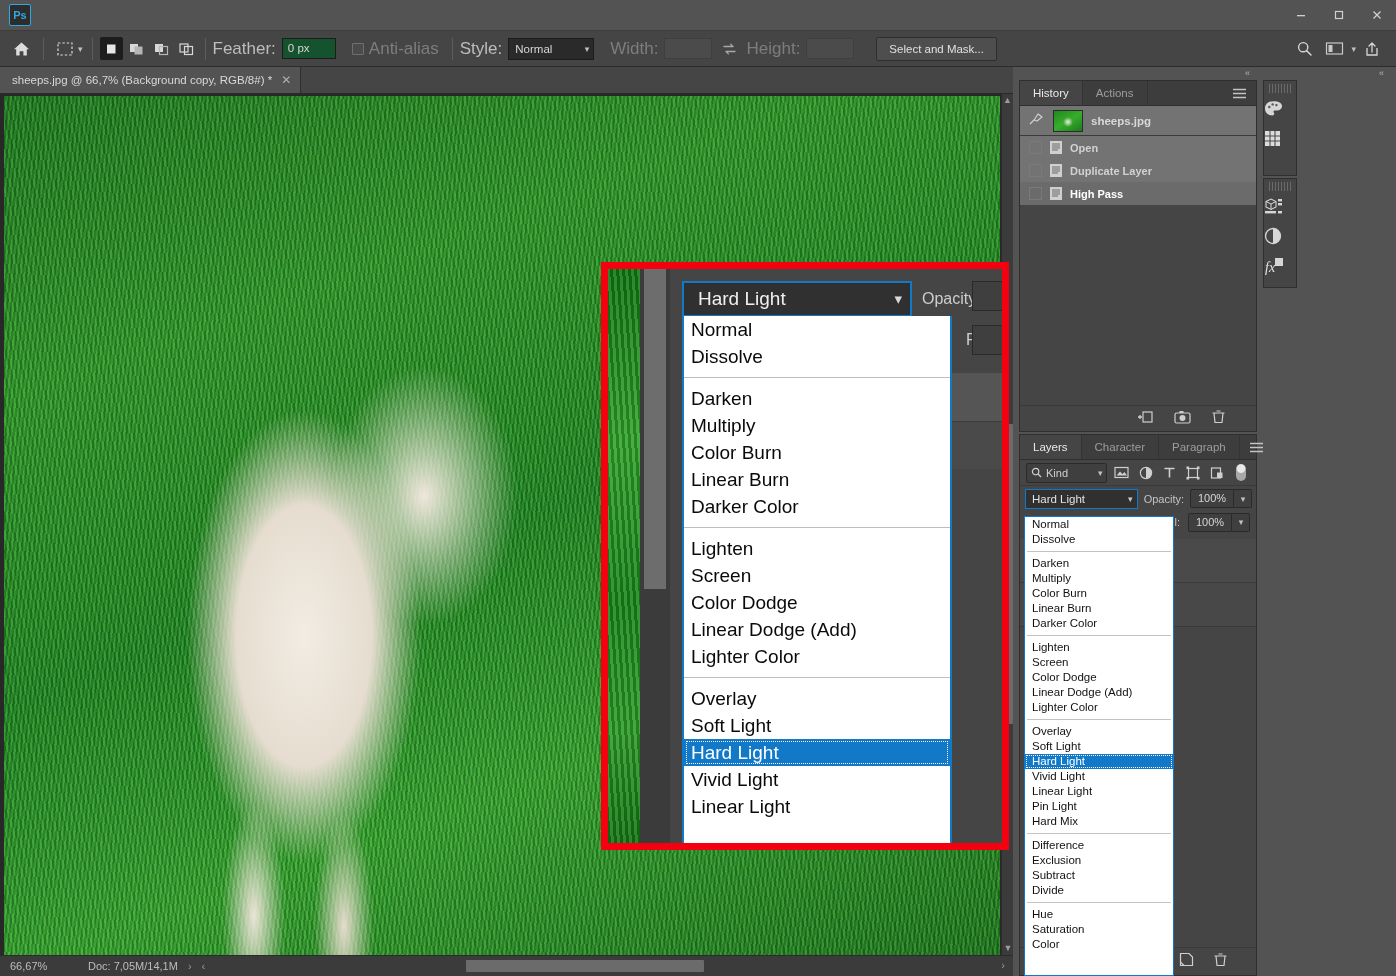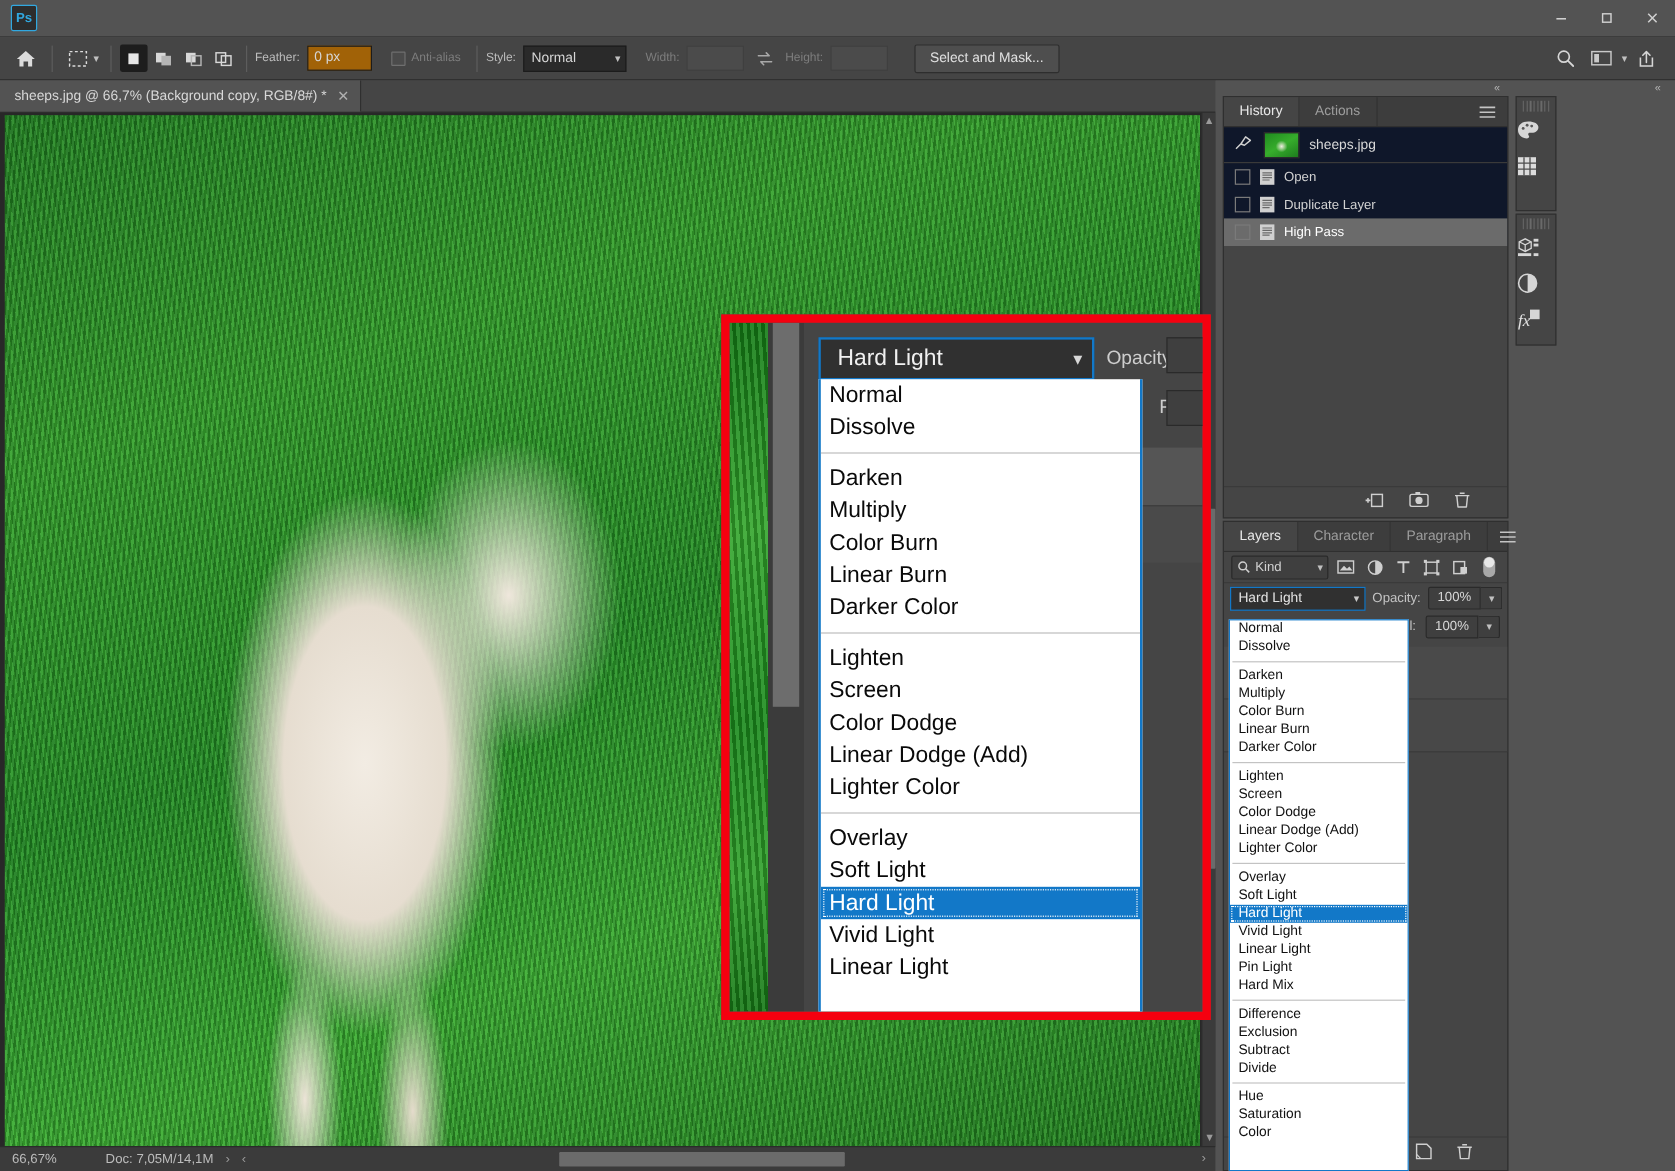--- a/index.html
+++ b/index.html
@@ -47,24 +47,24 @@
     display: flex; align-items: center; height: 26px; padding: 0 2px;
   }
   .tp-icon { width: 24px; height: 22px; display:flex; align-items:center; justify-content:center;}
   .chev { font-size: 9px; color: #c0c0c0; margin-left: 1px; }
   .sel-modes { display: flex; align-items: center; gap: 2px; }
   .sel-mode {
     width: 23px; height: 23px; display:flex; align-items:center; justify-content:center;
     border-radius: 2px;
   }
   .sel-mode.active { background: #1d1d1d; }
-  .opt-label { color: #bdbdbd; font-size: 10px; margin-right: 6px; white-space: nowrap; }
+  .opt-label { color: #bdbdbd; font-size: 17px; margin-right: 6px; white-space: nowrap; }
   .opt-label.dim { color: #7d7d7d; }
   .field {
-    background: #a16207; border: 1px solid #1c1c1c; color: #d6d6d6;
+    background: #14532d; border: 1px solid #1c1c1c; color: #d6d6d6;
     height: 21px; line-height: 19px; font-size: 11.5px; padding: 0 5px;
   }
   .field.dim { background:#4b4b4b; border-color:#3f3f3f; }
   .cb {
     width: 12px; height: 12px; border: 1px solid #6f6f6f; background: #4b4b4b;
     margin-right: 5px; border-radius: 1px;
   }
   .select-box {
     background: #2a2a2a; border: 1px solid #1c1c1c; color: #d6d6d6;
     height: 22px; font-size: 11.5px; padding: 0 4px 0 6px;
@@ -149,21 +149,21 @@
     padding: 0 13px; display: flex; align-items: center; font-size: 11.5px;
     color: #9d9d9d; background: #3d3d3d; border-right: 1px solid #333;
   }
   .ptab.active { color: #e8e8e8; background: #454545; }
   .pmenu {
     margin-left: auto; display: flex; align-items: center; padding: 0 9px;
     color: #c4c4c4;
   }
 
   
-  .hist-body { background: #0f172a; }
+  .hist-body { background: #737373; font-weight: bold; }
   .hist-snap {
     display: flex; align-items: center; height: 30px; padding-left: 8px;
     border-bottom: 1px solid #3a3a3a; gap: 8px;
   }
   .snap-thumb {
     width: 30px; height: 22px;
     background:
       radial-gradient(ellipse 7px 7px at 14px 11px, #f0ece0 0%, rgba(240,236,224,0) 70%),
       linear-gradient(150deg,#1f8a1f 0%, #37ad2c 50%, #1d7c1d 100%);
     border: 1px solid #2c2c2c;

